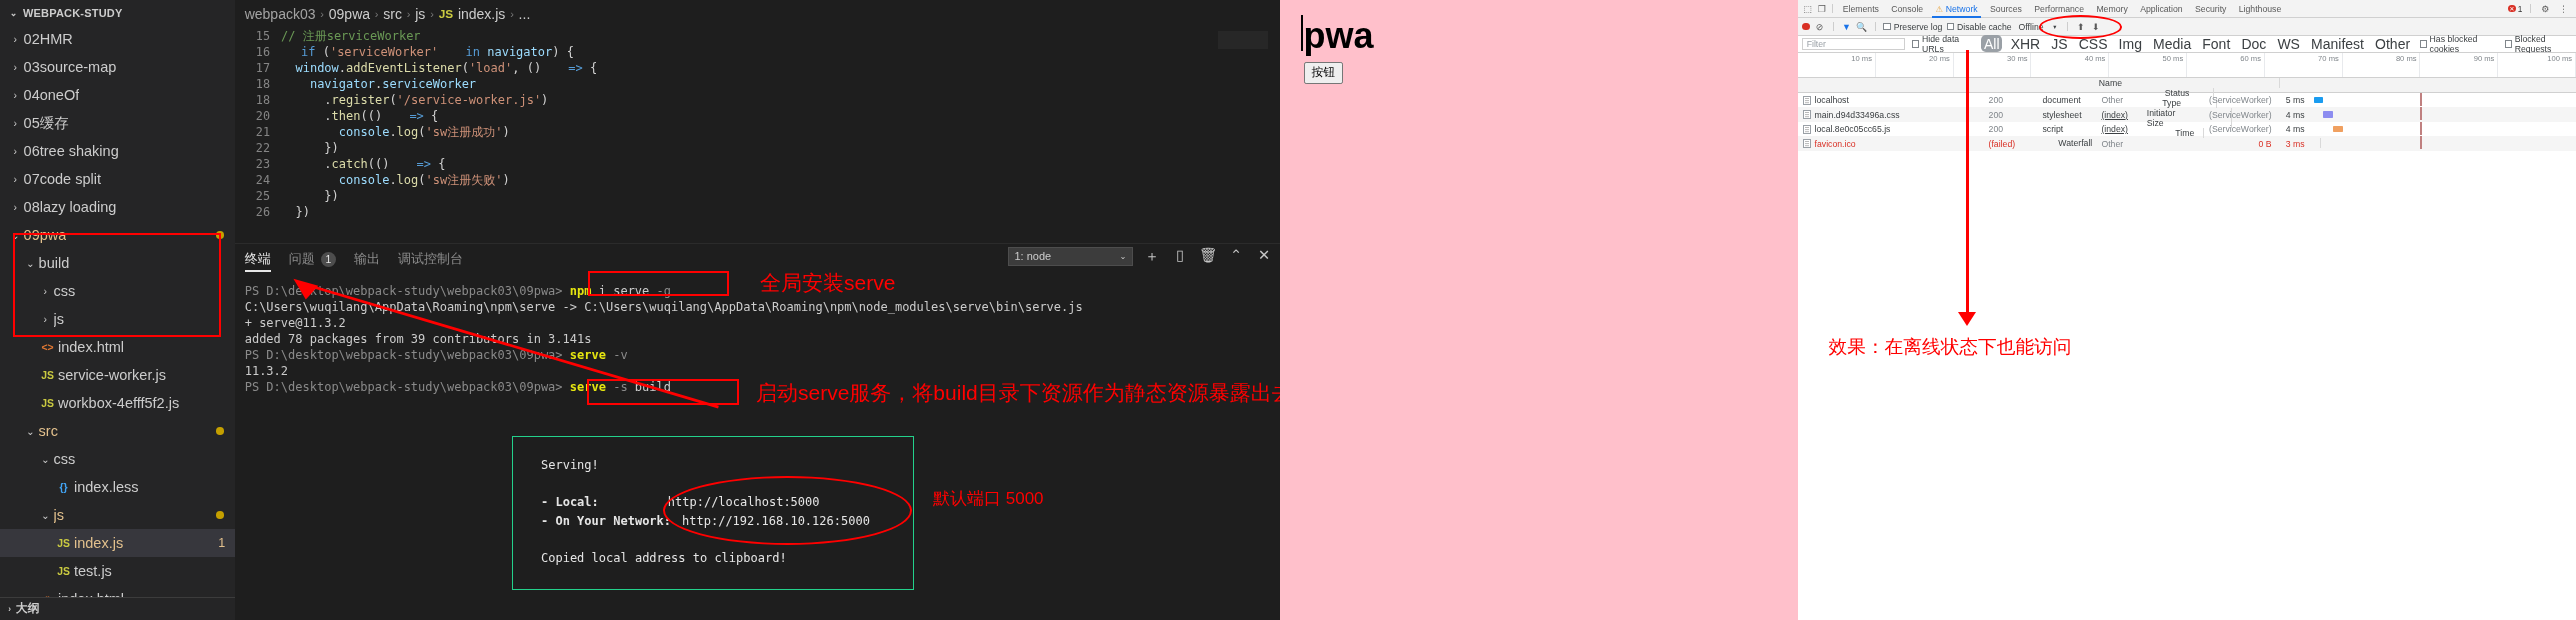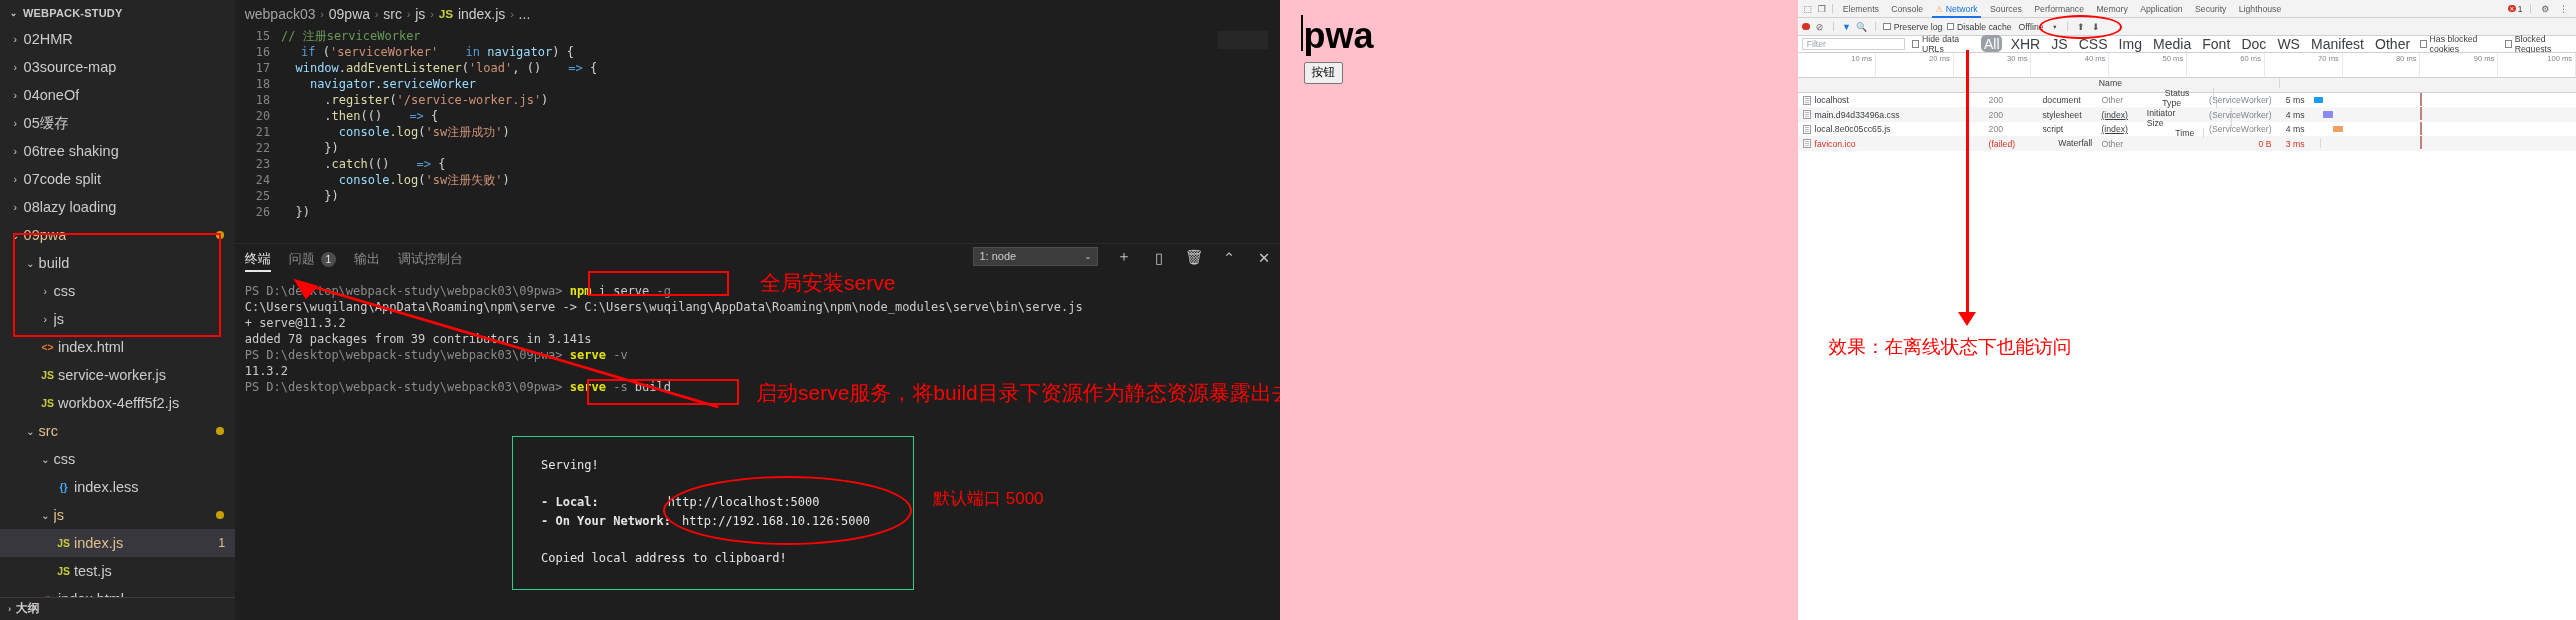--- a/index.html
+++ b/index.html
@@ -59,21 +59,21 @@
 
   
   .panel { flex: 1; background: #1e1e1e; position: relative; border-top: 0.7px solid #2b2b2b; }
   .panel-tabs { height: 30.5px; display: flex; align-items: center; padding-left: 9.7px; gap: 18px; position: relative; }
   .ptab { color: #8c8c8c; font-size: 13px; position: relative; height: 30.5px; display: flex; align-items: center; }
   .ptab.active { color: #e7e7e7; }
   .ptab.active::after { content: ""; position: absolute; left: 0; right: 0; bottom: 2.8px; height: 1.4px; background: #e7e7e7; }
   .ptab .cnt { margin-left: 6.2px; background: #4d4d4d; color: #e7e7e7; border-radius: 7.6px;
                min-width: 15.2px; height: 15.2px; font-size: 10.4px; display: inline-flex;
                align-items: center; justify-content: center; padding: 0 4.2px; }
-  .panel-right { position: absolute; right: 7px; top: 2.8px; display: flex; align-items: flex-end; gap: 17px; margin-left: 32px; }
+  .panel-right { position: absolute; right: 7px; top: 2.8px; display: flex; align-items: flex-start; gap: 10px; margin-left: 32px; }
   .term-select { width: 125px; height: 19.4px; background: #3c3c3c; border: 0.7px solid #4d4d4d;
                  color: #cccccc; font-size: 11px; display: flex; align-items: center;
                  padding: 0 5.5px; justify-content: space-between; }
   .pi { color: #c5c5c5; font-size: 14.5px; width: 18px; text-align: center; cursor: default; }
 
   .terminal { position: absolute; left: 0; right: 0; top: 30.5px; bottom: 0; padding: 9.7px 0 0 9.7px;
               font-family: "DejaVu Sans Mono", monospace; font-size: 12px; color: #cccccc; overflow: hidden; }
   .tline { height: 16px; white-space: pre; }
   .t-yellow { color: #e5e510; font-weight: bold; }
   .t-dim { color: #8a8a8a; }

